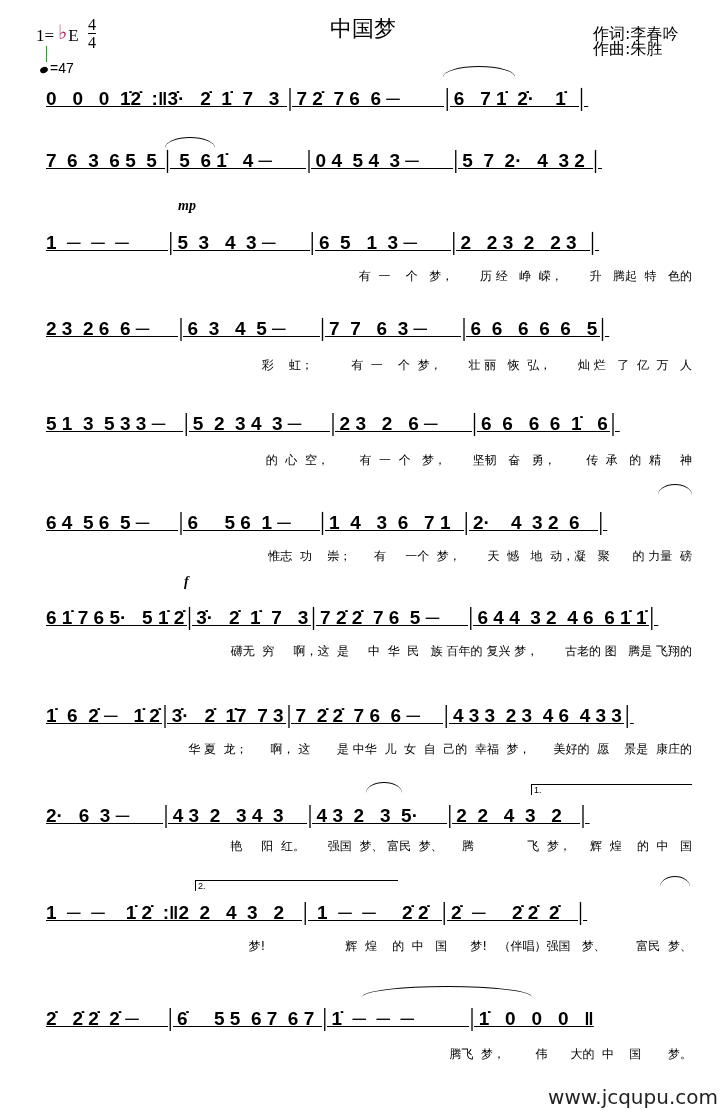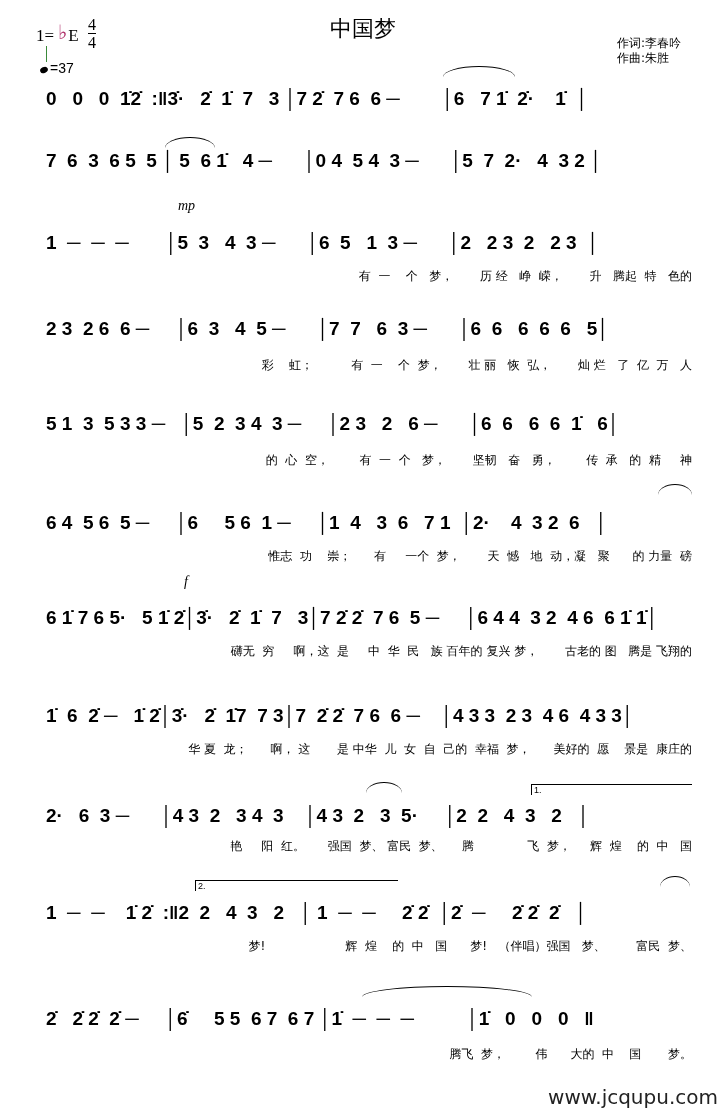--- a/index.html
+++ b/index.html
@@ -5,25 +5,25 @@
   html,body{margin:0;padding:0;background:#fff;}
   body{width:726px;height:1115px;position:relative;overflow:hidden;font-family:"Liberation Sans",sans-serif;color:#000;}
   .abs{position:absolute;}
   .title{left:0;width:726px;top:14px;text-align:center;font-size:22px;font-family:"DejaVu Sans",sans-serif;}
   .key{left:36px;top:26px;font-family:"Liberation Serif",serif;font-size:17px;}
   .flat{position:absolute;left:22px;top:-6px;color:#b0306a;font-size:20px;}
   .frac{position:absolute;left:52px;top:-10px;font-family:"Liberation Serif",serif;font-size:16px;line-height:17px;text-align:center;}
   .tempo{left:40px;top:60px;font-size:14px;}
   .tempo .stem{position:absolute;left:6px;top:-14px;width:1px;height:16px;background:#3a8a3a;}
   .tempo .head{display:inline-block;width:8px;height:6px;background:#000;border-radius:50%;transform:rotate(-25deg);margin-right:2px;}
-  .credits{left:593px;top:36px;font-size:12px;line-height:15px;font-family:"DejaVu Sans",sans-serif;margin-left:24px;}
+  .credits{left:593px;top:26px;font-size:16px;line-height:15px;font-family:"DejaVu Sans",sans-serif;}
   .row{position:absolute;left:46px;width:646px;height:34px;}
-  .n{position:absolute;top:0;font-weight:bold;font-size:19px;font-family:"Liberation Sans",sans-serif;line-height:22px;white-space:pre;}
+  .n{position:absolute;top:0;font-weight:bold;font-size:19px;font-family:"Liberation Sans",sans-serif;line-height:22px;white-space:pre;text-decoration:underline;}
   .lyr{position:absolute;left:46px;width:646px;font-size:12px;font-family:"DejaVu Sans",sans-serif;white-space:pre;text-align:right;}
-  .dyn{position:absolute;font-family:"Liberation Serif",serif;font-style:italic;font-weight:normal;font-size:14px;text-align:right;}
+  .dyn{position:absolute;font-family:"Liberation Serif",serif;font-style:italic;font-weight:bold;font-size:14px;text-align:right;}
   .volta{position:absolute;border-top:1px solid #000;border-left:1px solid #000;height:10px;font-size:9px;padding-left:2px;}
   .slur{position:absolute;border-top:1.5px solid #000;border-radius:50%/100% 100% 0 0;height:10px;}
   .watermark{right:8px;bottom:6px;font-size:20px;color:#222;font-family:"DejaVu Sans",sans-serif;}
 </style>
 </head>
 <body>
 
 <div class="abs title">中国梦</div>
 
 <div class="abs key">
@@ -31,21 +31,21 @@
   <span class="flat">♭</span>
   <span style="margin-left:10px">E</span>
   <div class="frac">
     <div>4</div>
     <div style="border-top:1px solid #000">4</div>
   </div>
 </div>
 
 <div class="abs tempo">
   <span class="stem"></span>
-  <span class="head"></span><span>=37</span>
+  <span class="head"></span><span>=47</span>
 </div>
 
 <div class="abs credits">
   <div>作词:李春吟</div>
   <div>作曲:朱胜</div>
 </div>
 
 <div class="row" style="top:88px">
   <div class="n" style="left:0">0   0   0  1̇2̇  :‖3̇·   2̇  1̇  7   3 │7 2̇  7 6  6 ─        │6   7 1̇  2̇·    1̇  │</div>
 </div>

